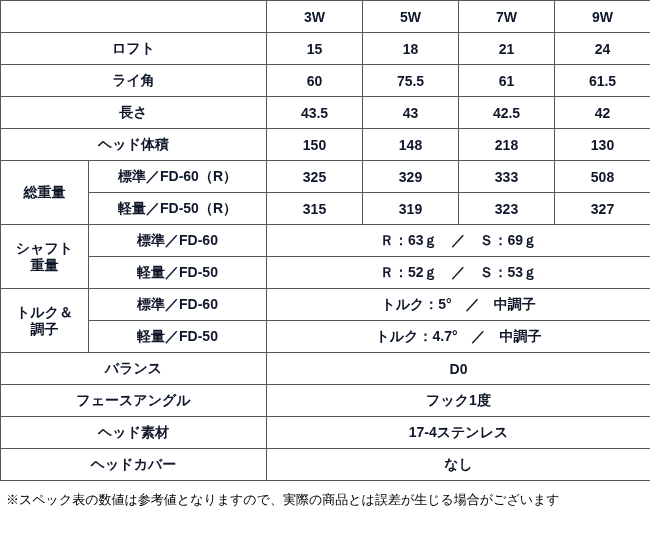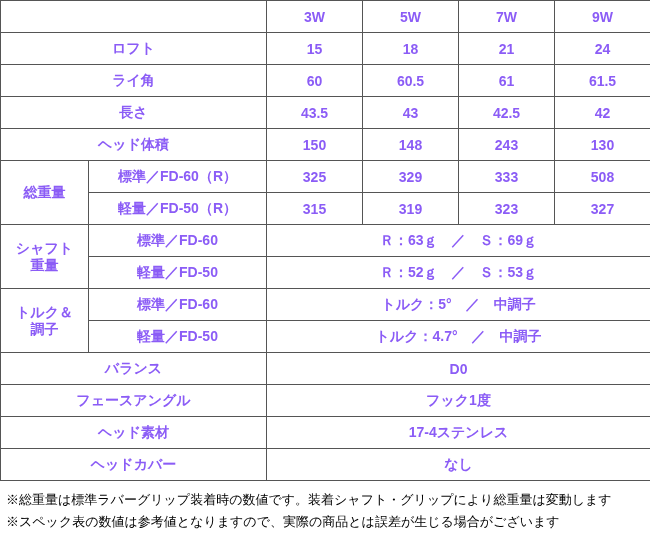--- a/index.html
+++ b/index.html
@@ -28,21 +28,21 @@
   }
   table.spec td, table.spec th {
     border: 1px solid #555555;
     font-size: 14px;
     font-weight: bold;
     text-align: center;
     vertical-align: middle;
     padding: 0;
     height: 31px;
     background: #ffffff;
-    color: #8b5cf6;
+    color: #0f172a;
   }
   td.label {
     text-align: left;
     padding-left: 8px;
     background: #ffffff;
   }
   th.head {
     font-size: 15px;
     font-weight: bold;
     background: #ffffff;
@@ -116,38 +116,38 @@
         <td class="label" colspan="2">ロフト</td>
         <td>15</td>
         <td>18</td>
         <td>21</td>
         <td>24</td>
       </tr>
 
       <tr>
         <td class="label" colspan="2">ライ角</td>
         <td>60</td>
-        <td>60.5</td>
+        <td>75.5</td>
         <td>61</td>
         <td>61.5</td>
       </tr>
 
       <tr>
         <td class="label" colspan="2">長さ</td>
         <td>43.5</td>
         <td>43</td>
         <td>42.5</td>
         <td>42</td>
       </tr>
 
       <tr>
         <td class="label" colspan="2">ヘッド体積</td>
         <td>150</td>
         <td>148</td>
-        <td>243</td>
+        <td>218</td>
         <td>130</td>
       </tr>
 
       <tr>
         <td class="label" rowspan="2">総重量</td>
         <td class="sub-red">標準／FD-60（R）</td>
         <td class="val-red">325</td>
         <td class="val-red">329</td>
         <td class="val-red">333</td>
         <td class="val-red">508</td>
@@ -203,17 +203,16 @@
       </tr>
 
       <tr>
         <td class="label" colspan="2">ヘッドカバー</td>
         <td colspan="4">なし</td>
       </tr>
     </tbody>
   </table>
 
   <div class="notes">
-    <div>※総重量は標準ラバーグリップ装着時の数値です。装着シャフト・グリップにより総重量は変動します</div>
     <div>※スペック表の数値は参考値となりますので、実際の商品とは誤差が生じる場合がございます</div>
   </div>
 
 </div>
 
 </body></html>

